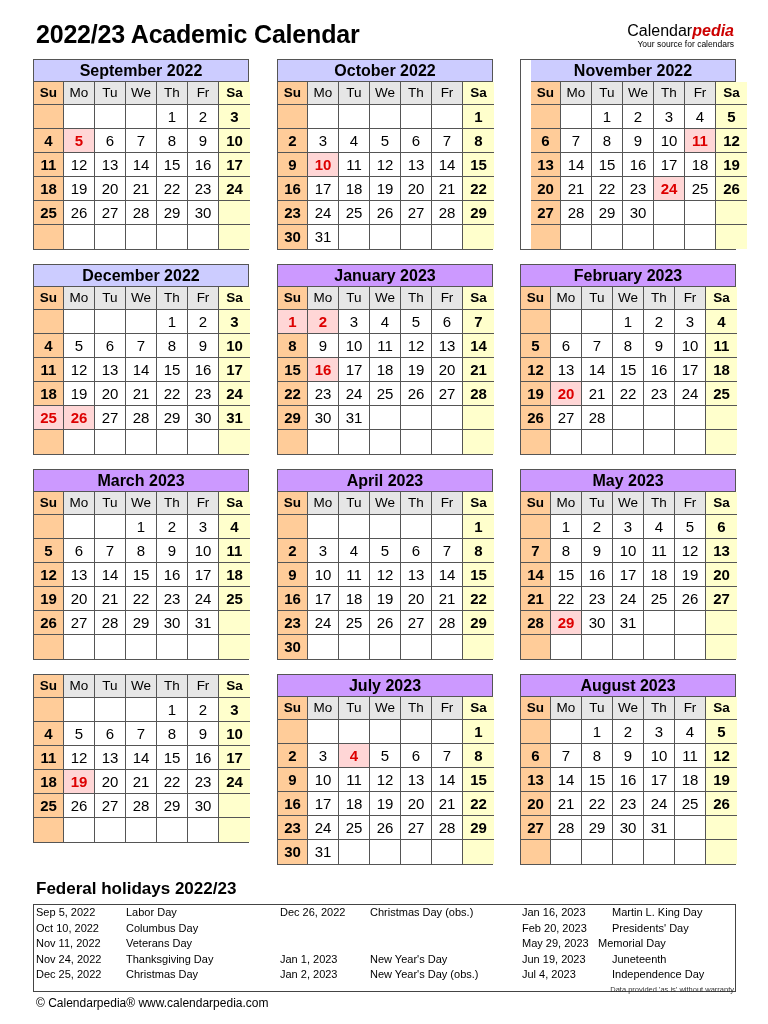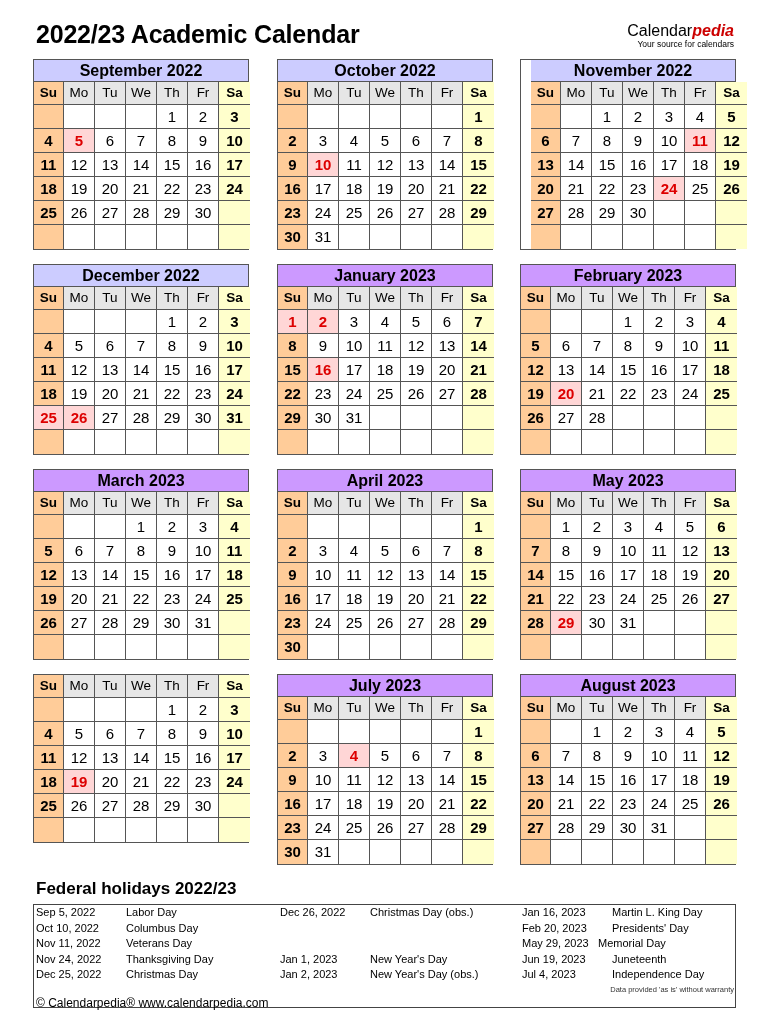--- a/index.html
+++ b/index.html
@@ -20,21 +20,21 @@
   .cell:nth-child(7n) { border-right: none; }
   .grid .cell.lastrow { border-bottom: none; }
   .wd { height: 23px; line-height: 22px; font-size: 13.5px; background: #e6e6e6; }
   .wd.su { background: #ffcc99; font-weight: bold; }
   .wd.sa { background: #ffffcc; font-weight: bold; }
   .day.su { background: #ffcc99; font-weight: bold; }
   .day.sa { background: #ffffcc; font-weight: bold; }
   .day.hol { background: #ffd6d6; color: #dd0000; font-weight: bold; }
 
   .fh-title { position: absolute; left: 36px; top: 879px; font-size: 17px; font-weight: bold; }
-  .fh-box { position: absolute; left: 33px; top: 904px; width: 703px; height: 104px; border: 1px solid #444; }
+  .fh-box { position: absolute; left: 33px; top: 904px; width: 703px; height: 88px; border: 1px solid #444; }
   .fh-row { position: absolute; font-size: 11px; line-height: 15.6px; white-space: nowrap; }
   .footer-left { position: absolute; left: 36px; top: 985px; font-size: 12px; margin-top: 11px; }
   .footer-right { position: absolute; right: 34px; top: 985px; font-size: 7.5px; color: #333; margin-left: 14px; }
 </style>
 </head>
 <body>
 
 <div class="title">2022/23 Academic Calendar</div>
 <div class="brand">
   <div class="brand-name"><span>Calendar</span><span class="accent">pedia</span></div>

